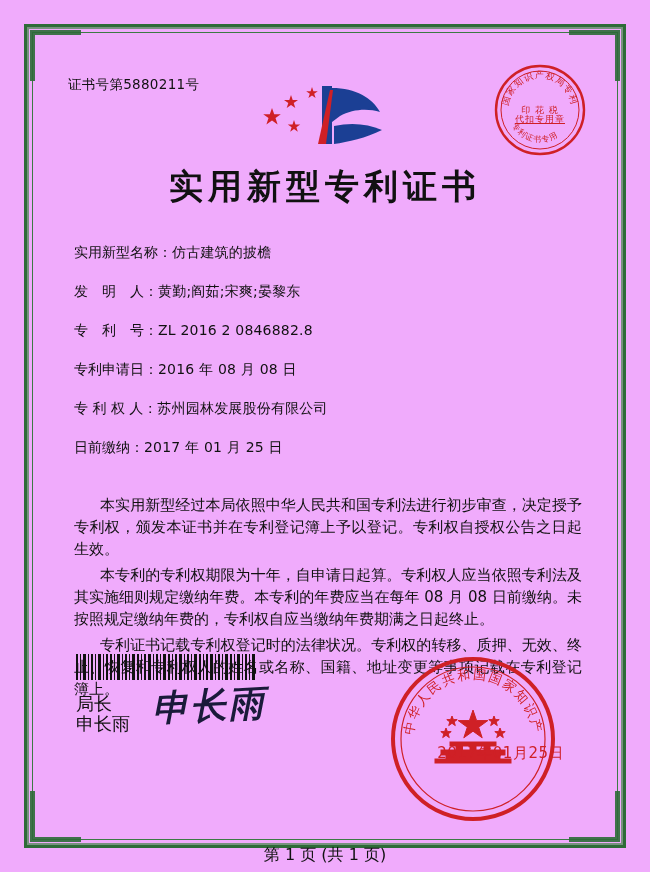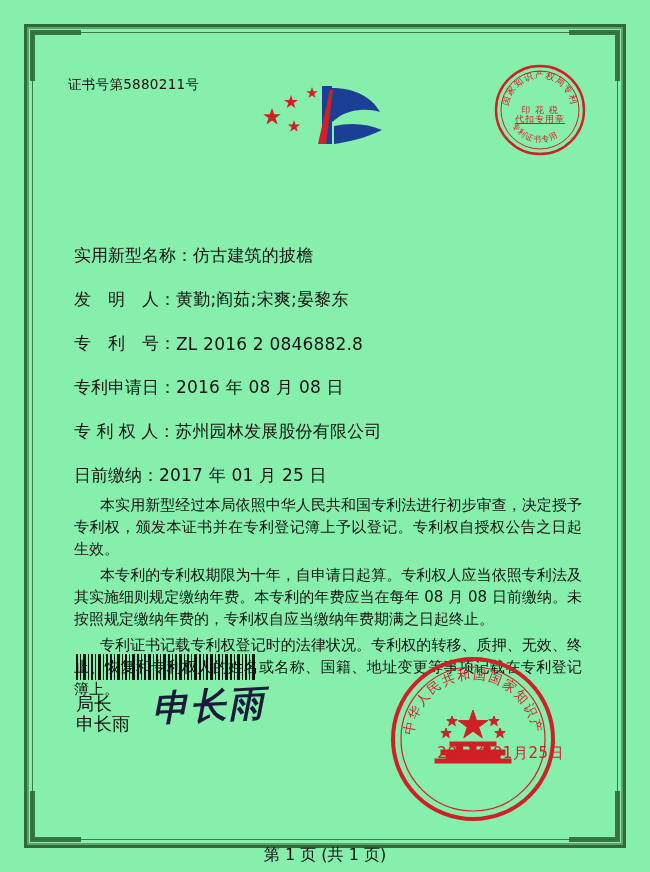--- a/index.html
+++ b/index.html
@@ -12,21 +12,21 @@
     background: #ffffff;
     font-family: "DejaVu Sans", sans-serif;
     overflow: hidden;
   }
 
   
   .certificate {
     position: relative;
     width: 650px;
     height: 872px;
-    background: #86efac;
+    background: #f0abfc;
     box-sizing: border-box;
   }
 
   .border-outer {
     position: absolute;
     left: 24px;
     top: 24px;
     right: 24px;
     bottom: 24px;
     border: 3px solid #2e6b38;
@@ -131,23 +131,23 @@
 
   
   .fields {
     position: absolute;
     left: 30px;
     right: 20px;
     top: 200px;
   }
   .field-row {
     display: flex;
-    align-items: center;
+    align-items: flex-start;
     margin-bottom: 21px;
-    font-size: 17px;
+    font-size: 14px;
     color: #111;
   }
   .field-label {
     white-space: pre;
     font-family: "DejaVu Sans", sans-serif;
   }
   .field-value {
     font-family: "DejaVu Sans", sans-serif;
     letter-spacing: 0.2px;
   }
@@ -272,20 +272,21 @@
         </text>
         <path id="topsealarc2" d="M 50,50 m -32,0 a 32,32 0 0,0 64,0" fill="none" stroke="none"></path>
         <text fill="#cf2026" font-size="8" font-family="DejaVu Sans, sans-serif" letter-spacing="1">
           <textPath href="#topsealarc2" startOffset="16%">专利证书专用</textPath>
         </text>
       </svg>
       <div class="seal-txt l1">印 花 税</div>
       <div class="seal-txt l2">代扣专用章</div>
     </div>
 
+    <div class="main-title">实用新型专利证书</div>
 
     <div class="fields">
       <div class="field-row">
         <span class="field-label">实用新型名称：</span>
         <span class="field-value">仿古建筑的披檐</span>
       </div>
       <div class="field-row">
         <span class="field-label">发　明　人：</span>
         <span class="field-value">黄勤;阎茹;宋爽;晏黎东</span>
       </div>

